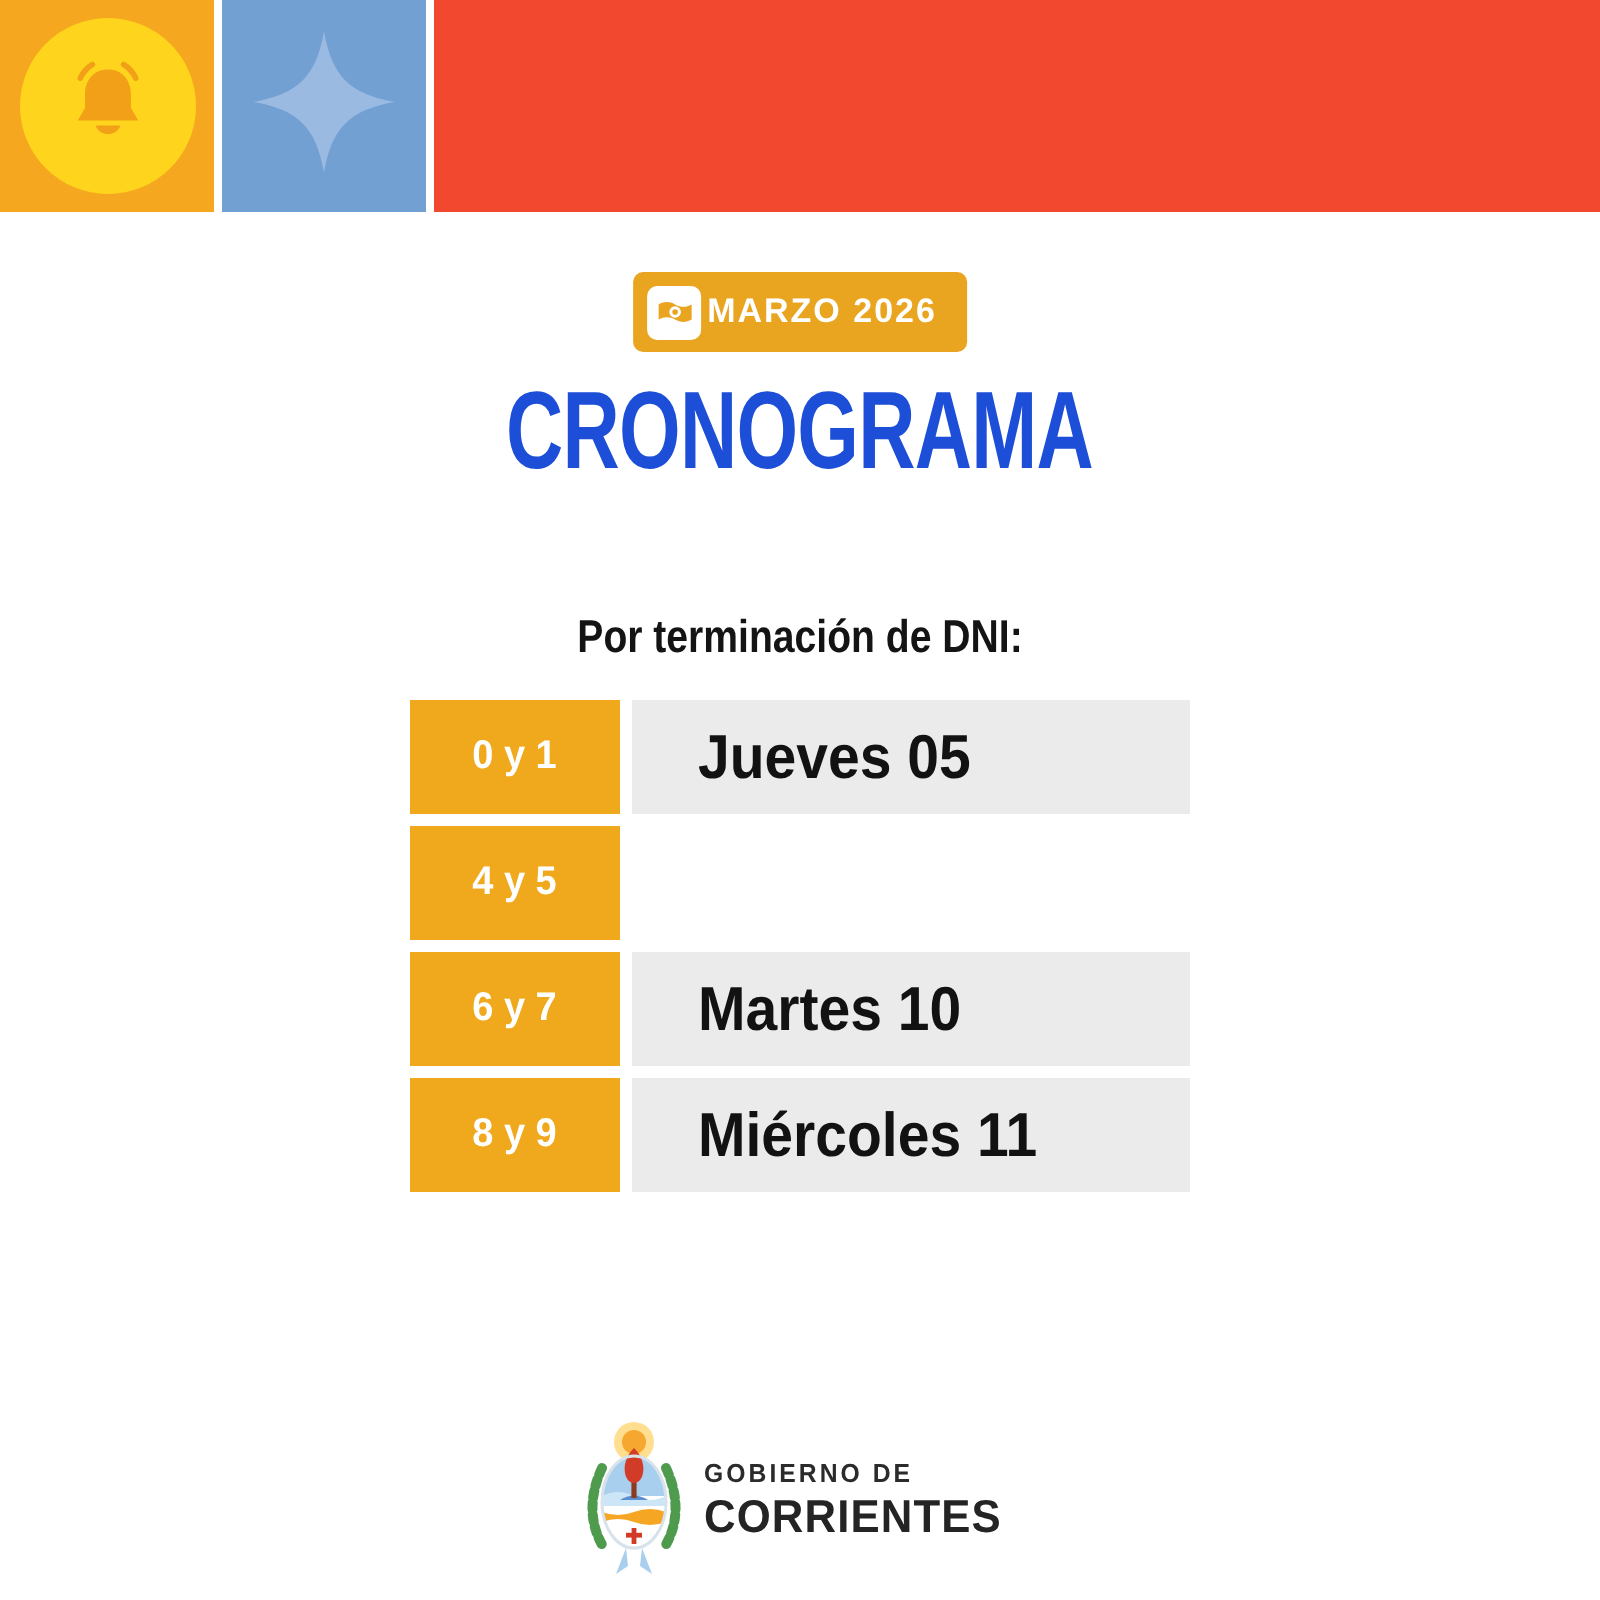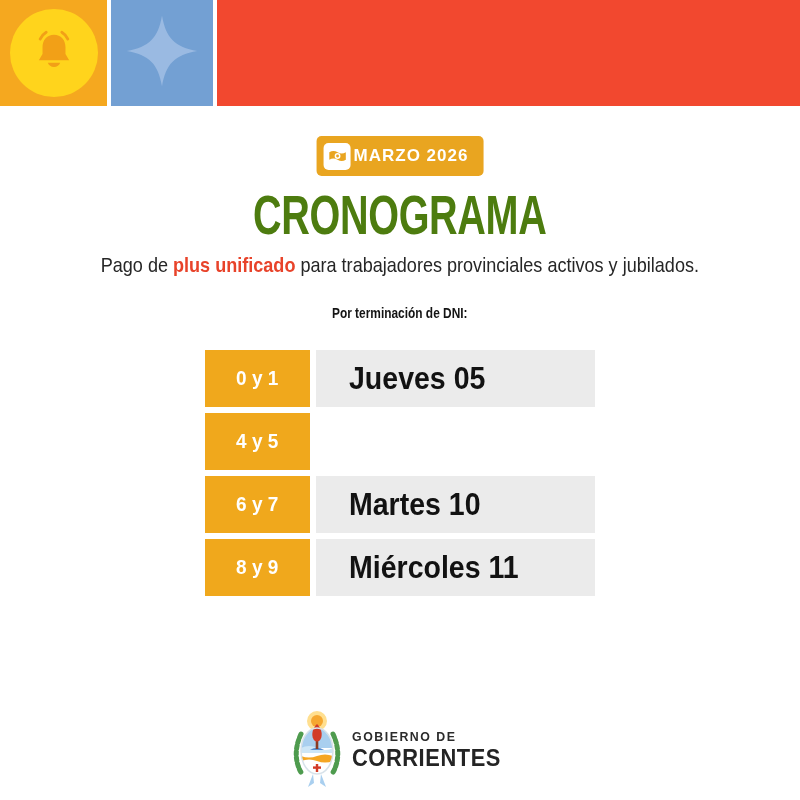--- a/index.html
+++ b/index.html
@@ -17,29 +17,29 @@
   .bar-red{position:absolute;left:217px;right:0;top:0;height:106px;background:#F2482F;}
   
   .badge{position:absolute;top:136px;left:50%;transform:translateX(-50%);height:40px;
     background:#E9A520;border-radius:5px;display:flex;align-items:center;gap:3px;
     padding:0 15px 0 7px;}
   .badge-icon{width:27px;height:27px;background:#ffffff;border-radius:5px;
     display:flex;align-items:center;justify-content:center;}
   .badge-label{color:#ffffff;font-weight:bold;font-size:17px;letter-spacing:1px;white-space:nowrap;}
   
   .title{position:absolute;top:190px;left:0;width:800px;text-align:center;
-    font-size:55px;line-height:50px;font-weight:bold;color:#4d7c0f;}
+    font-size:55px;line-height:50px;font-weight:bold;color:#1d4ed8;}
   .title .squeeze{display:inline-block;transform:scaleX(0.72);transform-origin:center;
     letter-spacing:-0.5px;white-space:nowrap;}
   .subtitle{position:absolute;top:252px;left:0;width:800px;text-align:center;
     font-size:21px;line-height:26px;color:#262626;}
   .subtitle .squeeze{display:inline-block;transform:scaleX(0.86);transform-origin:center;white-space:nowrap;}
   .subtitle .highlight{color:#E8432A;font-weight:bold;}
   .section-heading{position:absolute;top:305px;left:0;width:800px;text-align:center;
-    font-size:14px;font-weight:bold;color:#141414;}
+    font-size:23px;font-weight:bold;color:#141414;}
   .section-heading .squeeze{display:inline-block;transform:scaleX(0.85);transform-origin:center;white-space:nowrap;}
   
   .schedule{position:absolute;left:205px;top:350px;width:390px;}
   .sched-row{display:flex;height:57px;margin-bottom:6px;}
   .dni-cell{width:105px;background:#F0A81C;color:#ffffff;font-weight:bold;font-size:20px;
     display:flex;align-items:center;justify-content:center;margin-right:6px;}
   .dni-cell .squeeze{display:inline-block;transform:scaleX(0.95);transform-origin:center;white-space:nowrap;}
   .day-cell{flex:1;background:#EBEBEB;display:flex;flex-direction:column;justify-content:center;
     padding-left:33px;}
   .day{font-size:31px;line-height:32px;font-weight:bold;color:#121212;
@@ -90,23 +90,20 @@
         <circle cx="14" cy="14" r="1.8" fill="#E9A520"></circle>
       </svg>
     </span>
     <span class="badge-label">MARZO 2026</span>
   </div>
 
   <div class="title">
     <span class="squeeze">CRONOGRAMA</span>
   </div>
 
-  <div class="subtitle">
-    <span class="squeeze"><span>Pago de </span><span class="highlight">plus unificado</span><span> para trabajadores provinciales activos y jubilados.</span></span>
-  </div>
 
   <div class="section-heading">
     <span class="squeeze">Por terminación de DNI:</span>
   </div>
 
   <div class="schedule">
 
     <div class="sched-row">
       <div class="dni-cell">
           <span class="squeeze">0 y 1</span>

